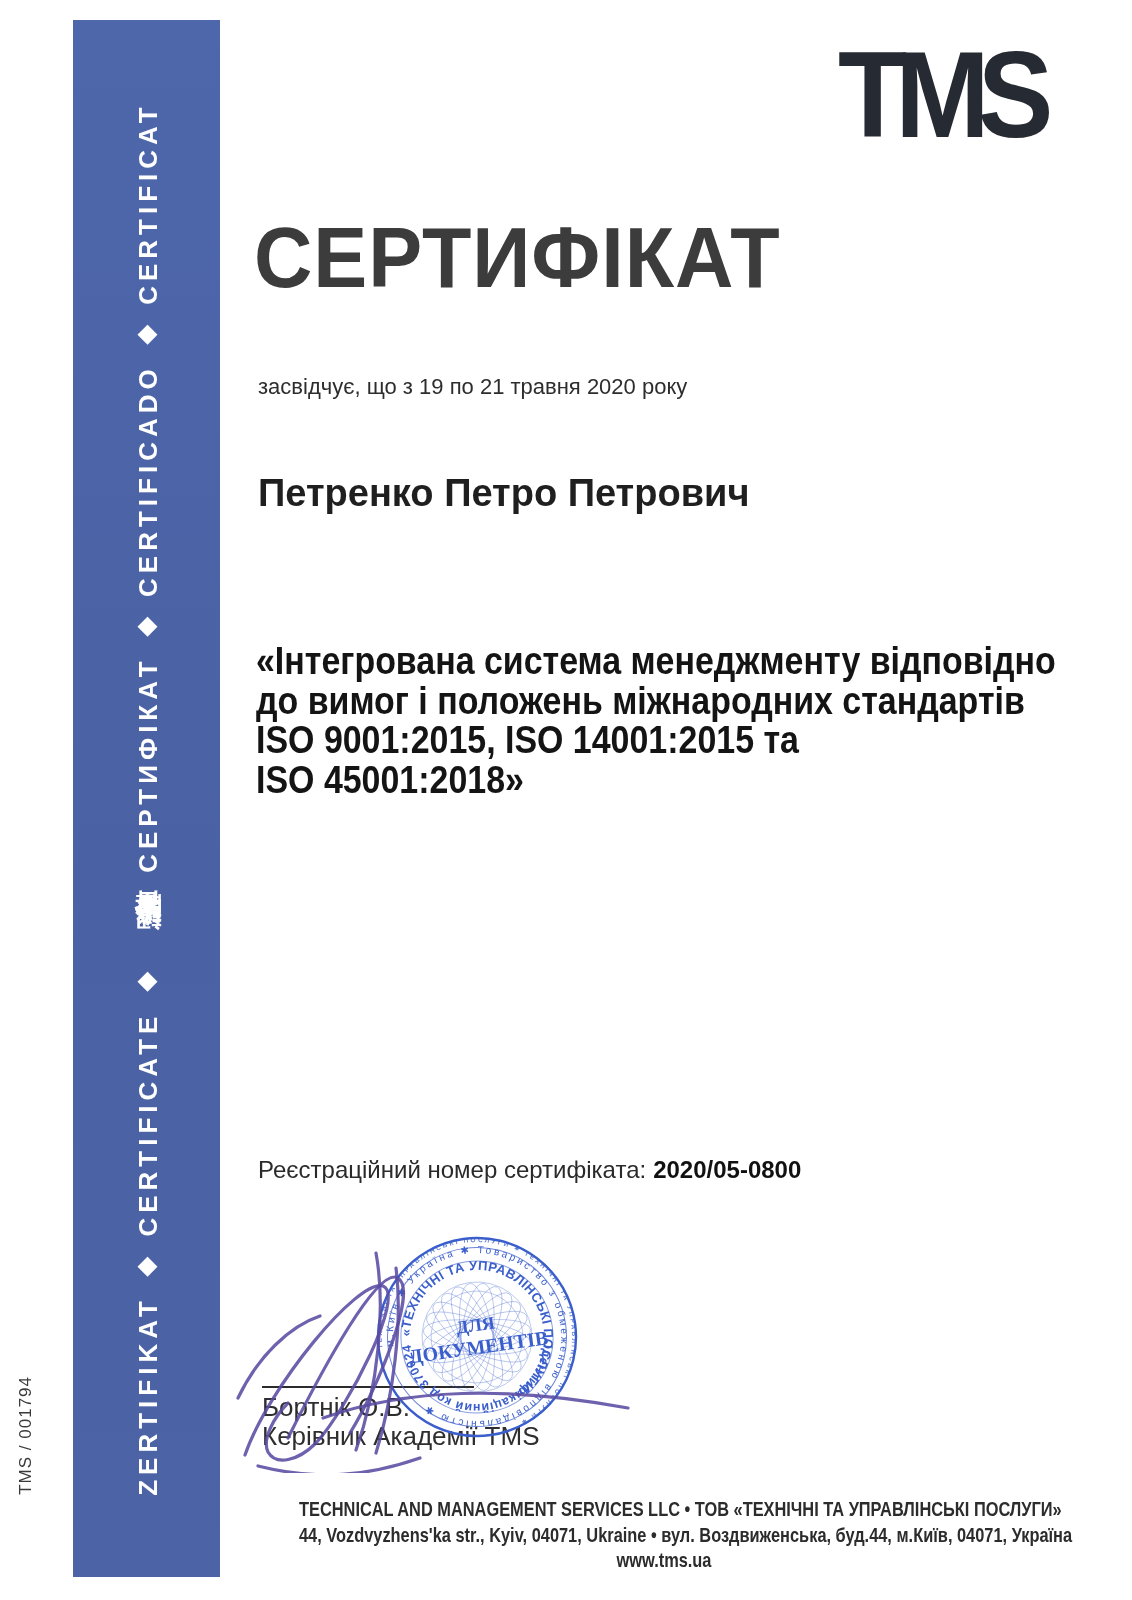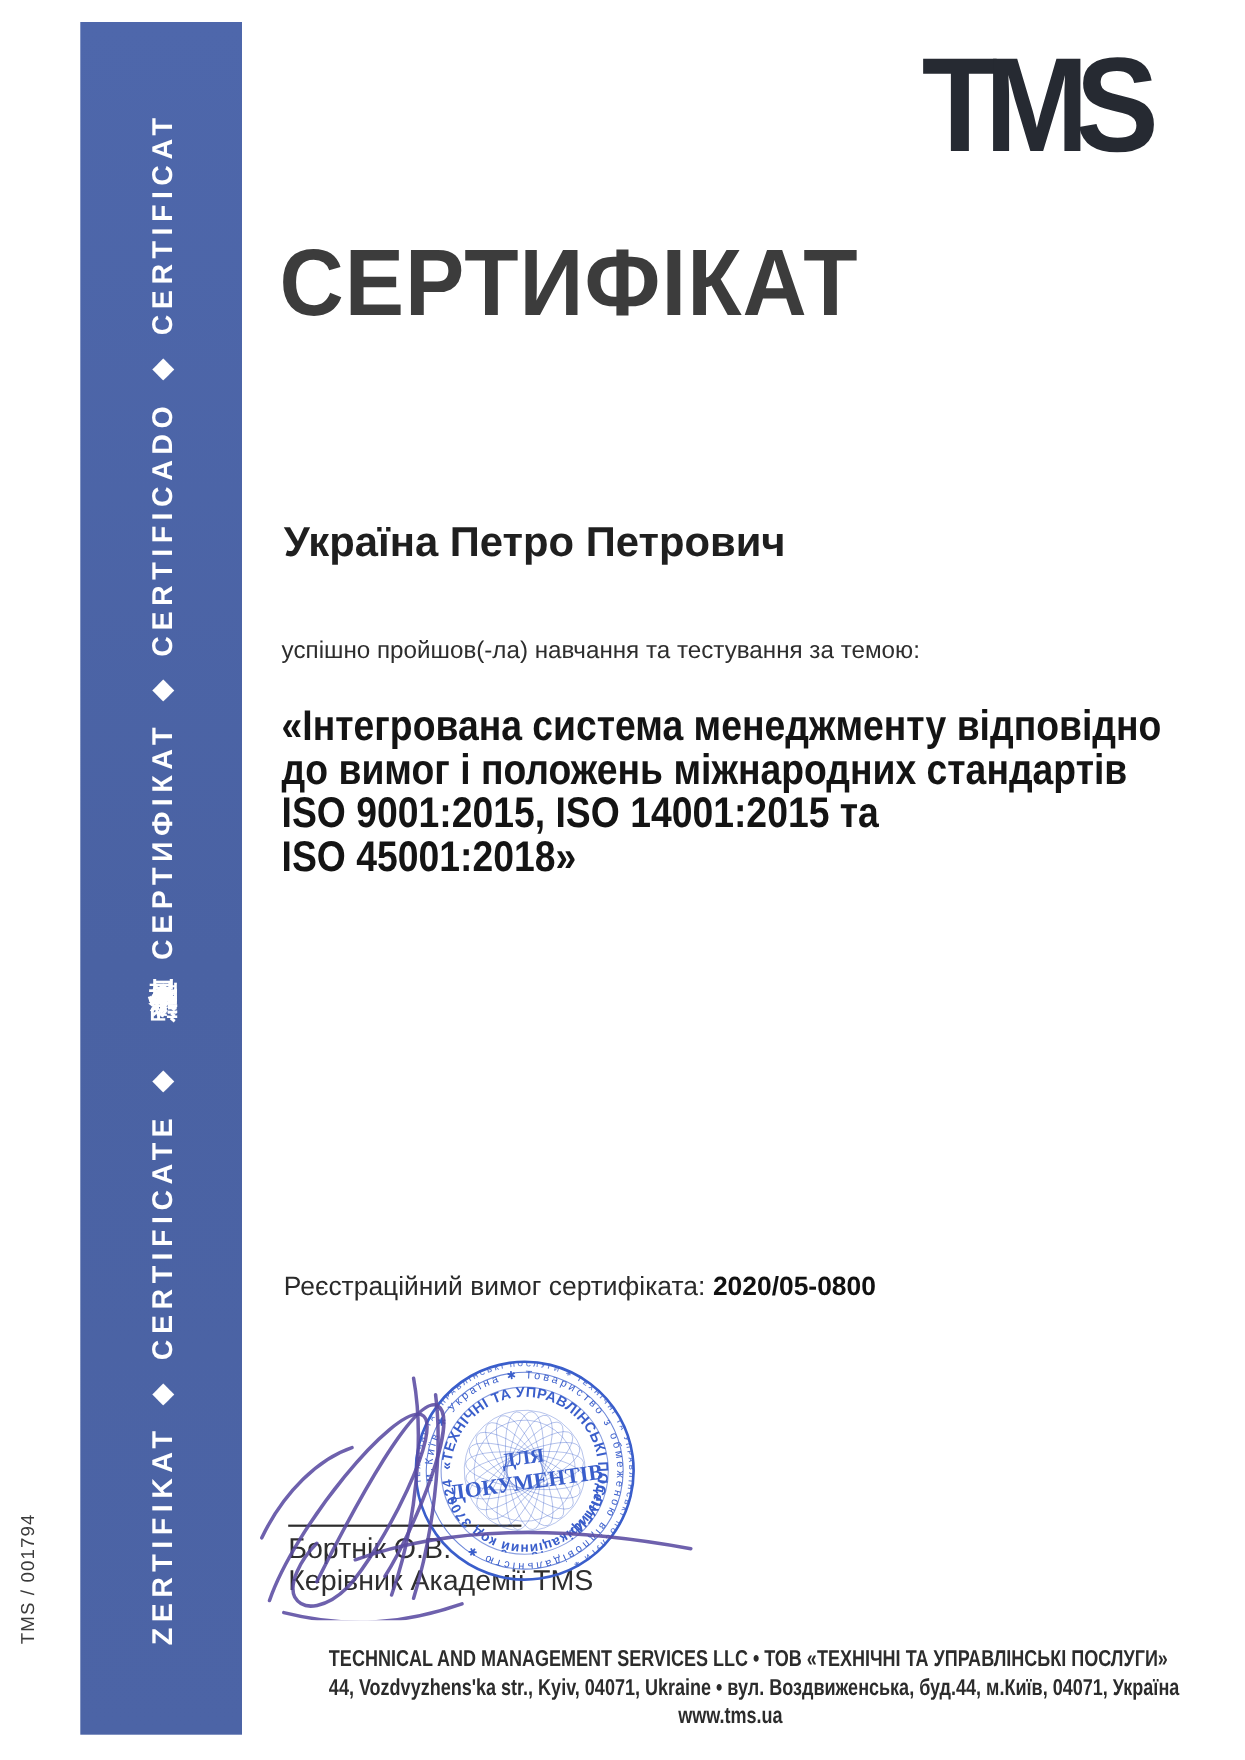--- a/index.html
+++ b/index.html
@@ -109,33 +109,33 @@
   <div class="ribbon">
     <div class="ribbon-text">ZERTIFIKAT ◆ CERTIFICATE ◆ 認證證書 ◆ СЕРТИФІКАТ ◆ CERTIFICADO ◆ CERTIFICAT</div>
   </div>
 
   <div class="doc-code">TMS / 001794</div>
 
   <div class="logo">TMS</div>
 
   <h1 class="title">СЕРТИФІКАТ</h1>
 
+  <div class="intro">засвідчує, що з 19 по 21 травня 2020 року</div>
 
-  <div class="name">Україна Петро Петрович</div>
+  <div class="name">Петренко Петро Петрович</div>
 
-  <div class="statement">успішно пройшов(-ла) навчання та тестування за темою:</div>
 
   <div class="topic">
     <div>«Інтегрована система менеджменту відповідно</div>
     <div>до вимог і положень міжнародних стандартів</div>
     <div>ISO 9001:2015, ISO 14001:2015 та</div>
     <div>ISO 45001:2018»</div>
   </div>
 
-  <div class="reg"><span>Реєстраційний вимог сертифіката:</span><b>2020/05-0800</b></div>
+  <div class="reg"><span>Реєстраційний номер сертифіката:</span><b>2020/05-0800</b></div>
 
   <div class="sig-line"></div>
   <div class="sig-name">Бортнік О.В.</div>
   <div class="sig-title">Керівник Академії TMS</div>
 
   <svg class="stamp" width="242" height="242" viewBox="0 0 242 242">
     <g transform="rotate(-8 121 121)">
       <defs>
         <path id="ringOuter" d="M 26,121 A 95,95 0 1 1 216,121 A 95,95 0 1 1 26,121"></path>
         <path id="ringMid" d="M 37,121 A 84,84 0 1 1 205,121 A 84,84 0 1 1 37,121"></path>

